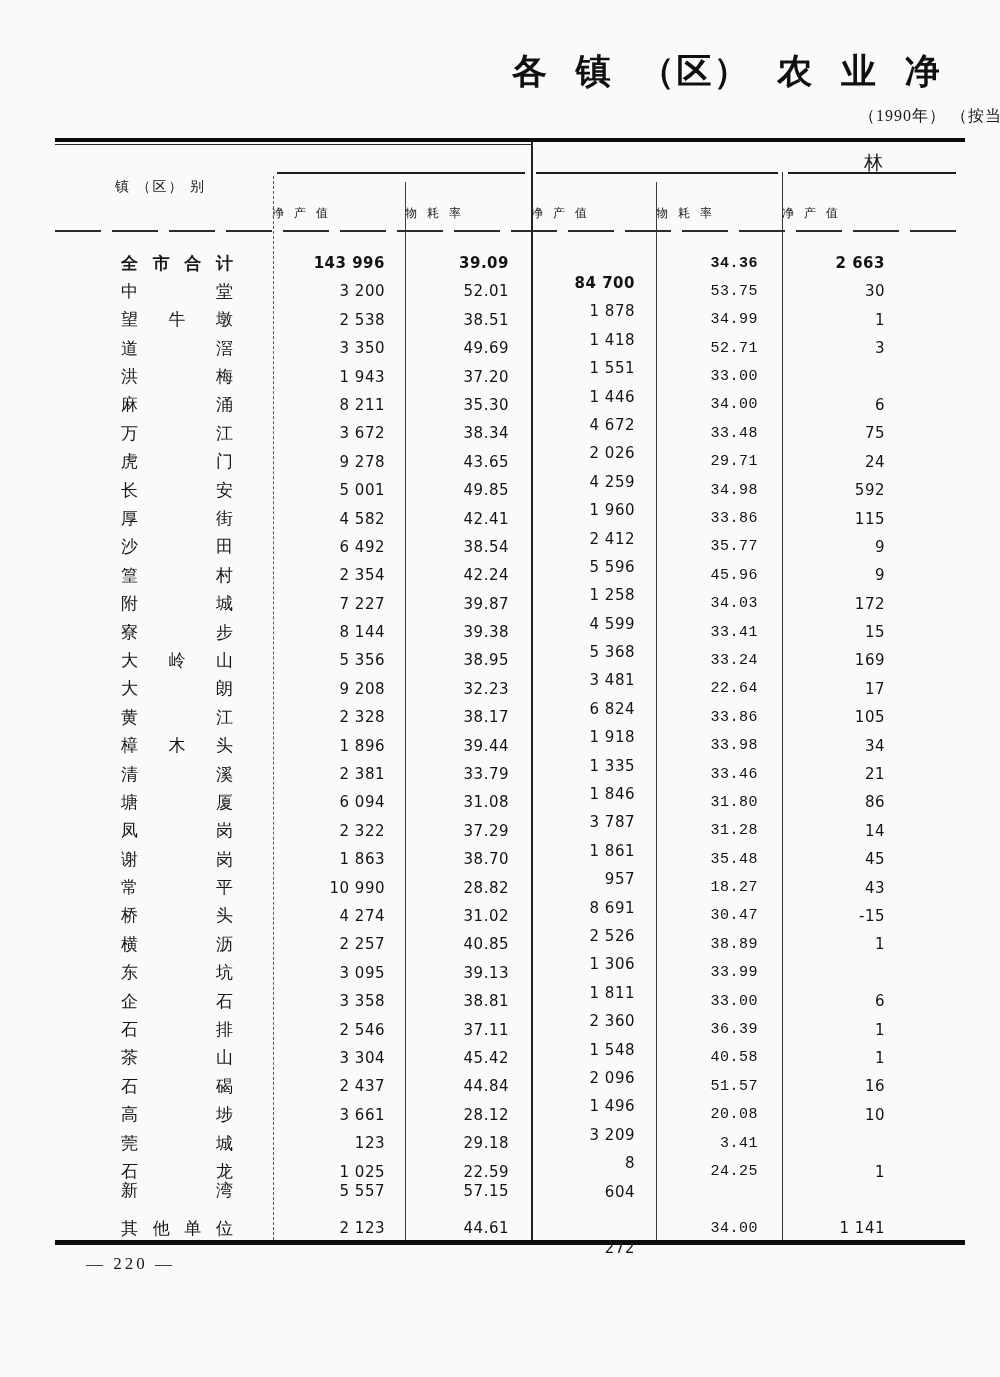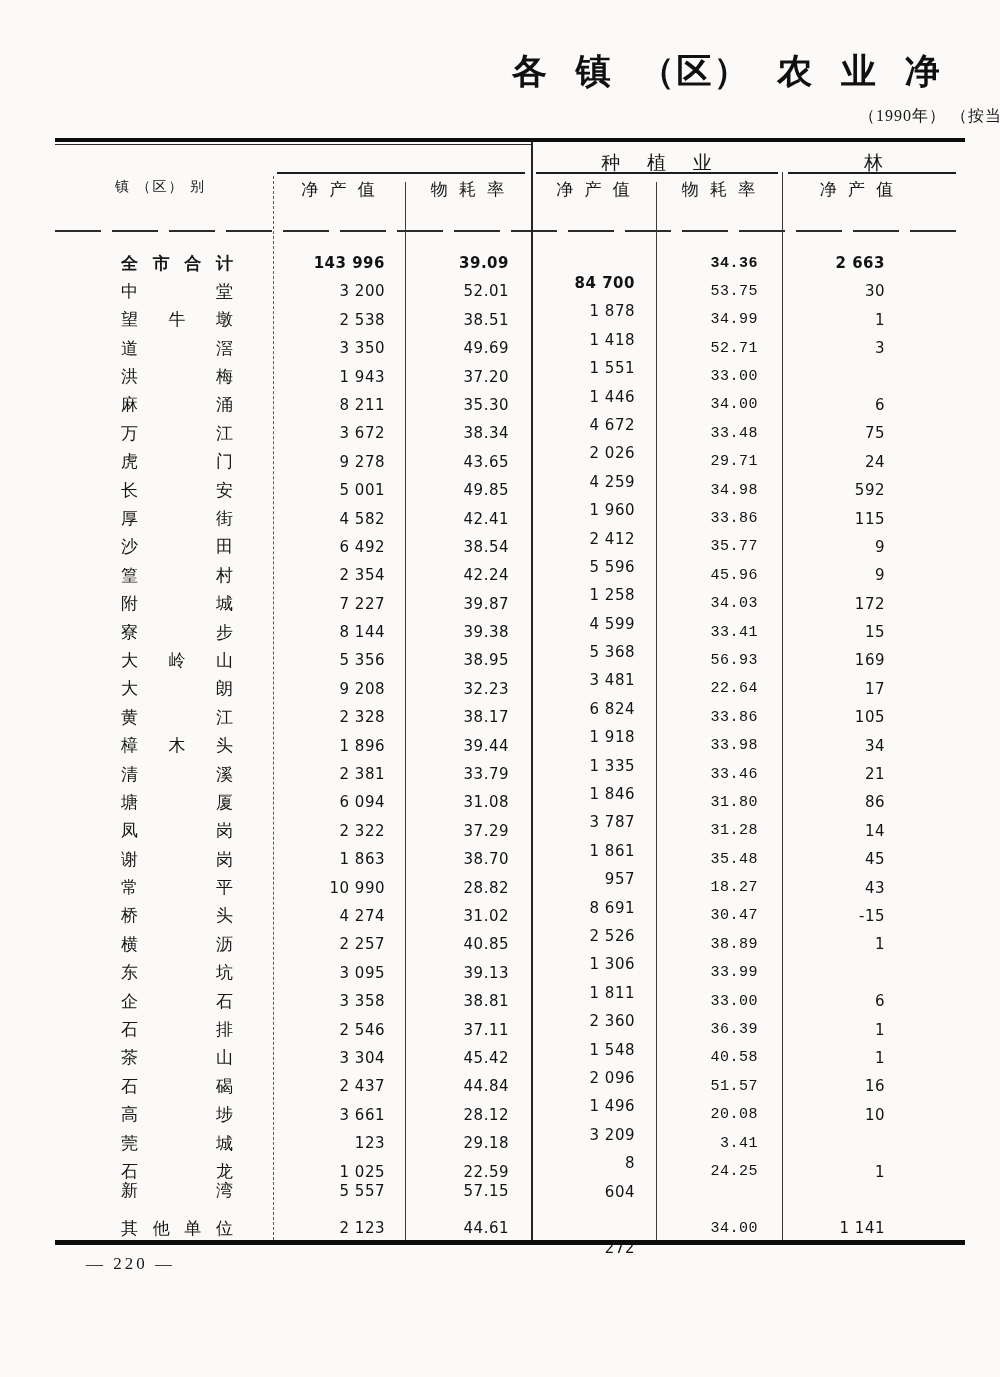--- a/index.html
+++ b/index.html
@@ -40,21 +40,21 @@
     position:absolute;left:60px;top:40px;font-size:14px;letter-spacing:2px;white-space:nowrap;
   }
   .group{position:absolute;top:12px;font-size:19px;text-align:center;white-space:nowrap;}
   .g1{left:217px;width:259px;word-spacing:52px;}
   .g2{left:476px;width:251px;word-spacing:22px;}
   .g3{left:727px;width:183px;}
   .gline{position:absolute;top:34px;height:2px;background:#1d1d1d;}
   .gl1{left:222px;width:248px;}
   .gl2{left:481px;width:242px;}
   .gl3{left:733px;width:168px;}
-  .sub{position:absolute;top:40px;font-size:17px;text-align:center;word-spacing:5px;letter-spacing:1px;white-space:nowrap;}
+  .sub{position:absolute;top:67px;font-size:12px;word-spacing:5px;letter-spacing:1px;white-space:nowrap;}
   .s1{left:217px;width:133px;}
   .s2{left:350px;width:126px;}
   .s3{left:476px;width:125px;}
   .s4{left:601px;width:126px;}
   .s5{left:727px;width:150px;}
   .hdr-dash{
     position:absolute;left:0;top:92px;width:910px;height:2px;
     background:repeating-linear-gradient(90deg,#2c2c2c 0 46px,rgba(0,0,0,0) 46px 57px);
   }
   
@@ -100,21 +100,20 @@
 
   <div class="title">各 镇 （区） 农 业 净</div>
   <div class="subtitle">（1990年） （按当</div>
 
   <div class="table">
     <div class="rule-top"></div>
     <div class="rule-top2"></div>
 
     <div class="row-col-header">镇 （区） 别</div>
 
-    <div class="group g2">种 植 业</div>
     <div class="group g3">林</div>
 
     <div class="gline gl1"></div>
     <div class="gline gl2"></div>
     <div class="gline gl3"></div>
 
     <div class="sub s1">净 产 值</div>
     <div class="sub s2">物 耗 率</div>
     <div class="sub s3">净 产 值</div>
     <div class="sub s4">物 耗 率</div>
@@ -318,21 +317,21 @@
           <div class="name-cell">
             <div class="name-inner">
               <span>大</span>
               <span>岭</span>
               <span>山</span>
             </div>
           </div>
           <div class="num c1">5 356</div>
           <div class="num c2">38.95</div>
           <div class="num c3">3 481</div>
-          <div class="num c4">56.93</div>
+          <div class="num c4">33.24</div>
           <div class="num c5">169</div>
         </div>
         <div class="trow">
           <div class="name-cell">
             <div class="name-inner">
               <span>大</span>
               <span>朗</span>
             </div>
           </div>
           <div class="num c1">9 208</div>

